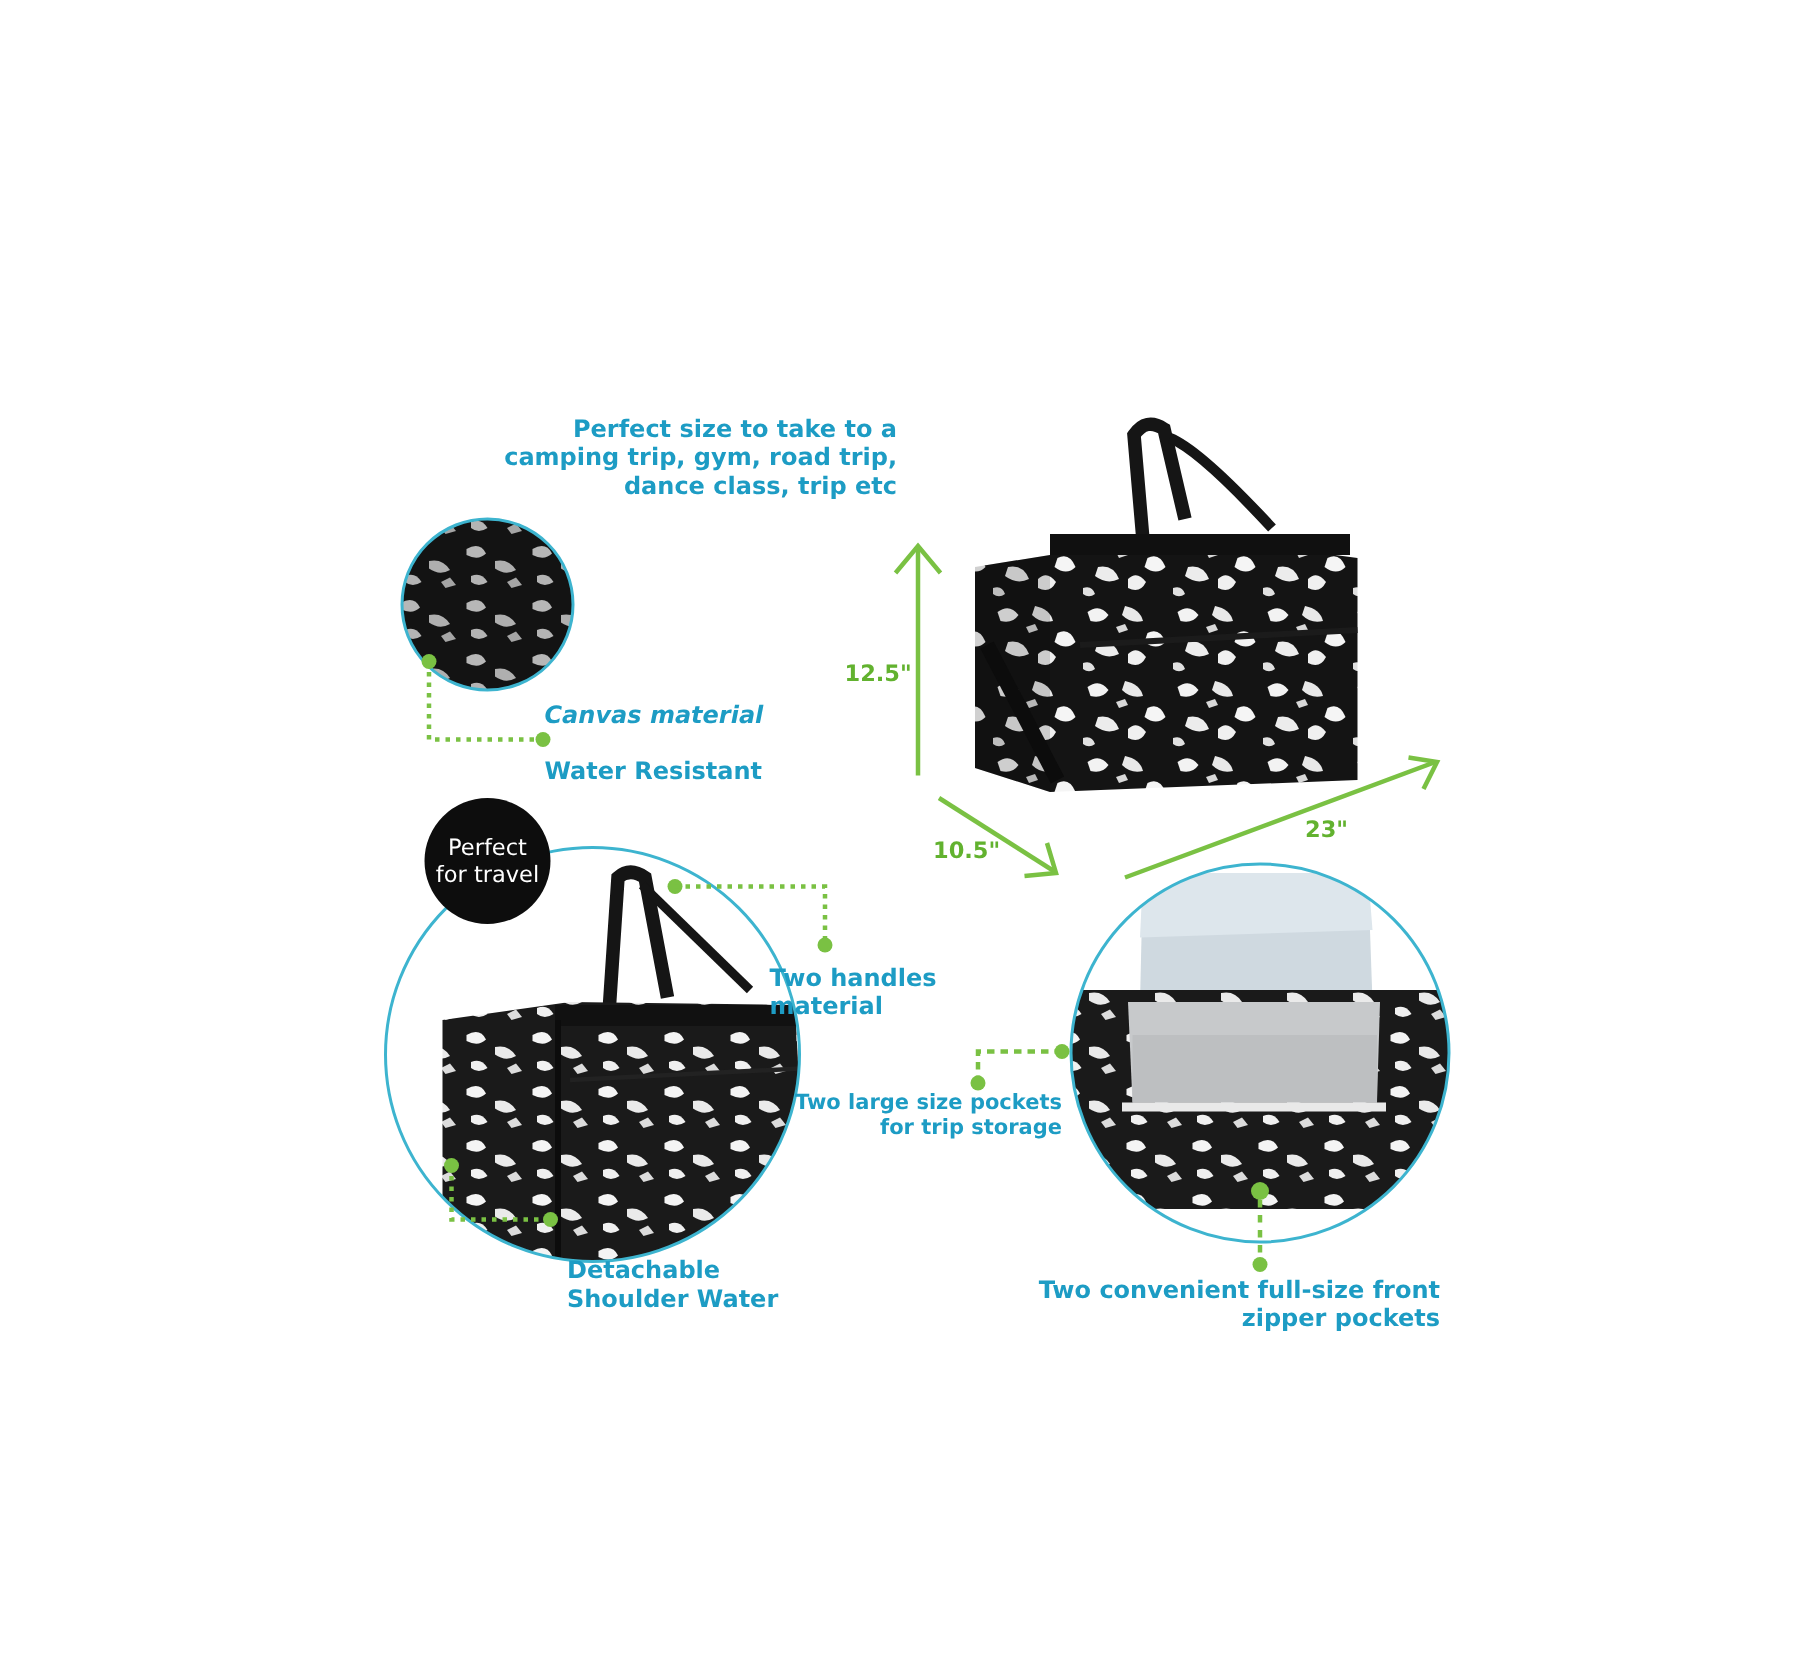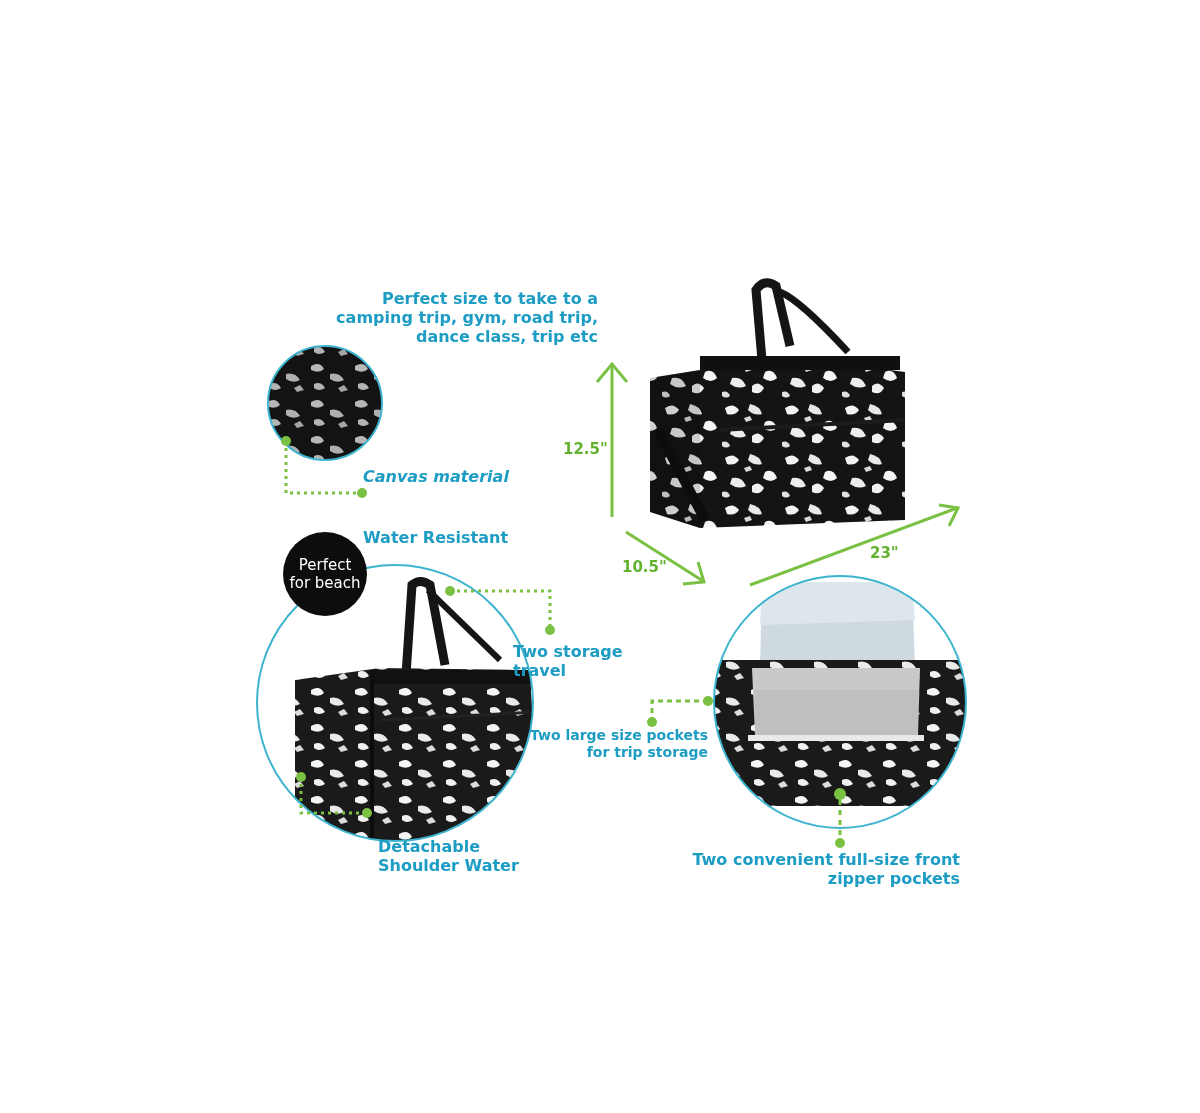--- a/index.html
+++ b/index.html
@@ -122,41 +122,41 @@
     <circle cx="652" cy="722" r="5" fill="#7ac143"></circle>
   </g>
 
   <g>
     <circle cx="840" cy="794" r="6" fill="#7ac143"></circle>
     <line x1="840" y1="800" x2="840" y2="840" stroke="#7ac143" stroke-width="3" stroke-dasharray="5,5"></line>
     <circle cx="840" cy="843" r="5" fill="#7ac143"></circle>
   </g>
 </svg>
 
-<div class="abs teal" style="left:330px; top:276px; width:268px; text-align:right; font-size:16px; line-height:19px;margin-top:13px;">
+<div class="abs teal" style="left:330px; top:276px; width:268px; text-align:right; font-size:16px; line-height:19px;">
   <div>Perfect size to take to a</div>
   <div>camping trip, gym, road trip,</div>
   <div>dance class, trip etc</div>
 </div>
 
 <div class="abs green-lbl" style="left:563px; top:440px;">12.5"</div>
 <div class="abs green-lbl" style="left:622px; top:558px;">10.5"</div>
 <div class="abs green-lbl" style="left:870px; top:544px;">23"</div>
 
 <div class="abs teal" style="left:363px; top:467px;font-style:italic;">Canvas material</div>
-<div class="abs teal" style="left:363px; top:528px;">Water Resistant</div>
+<div class="abs teal" style="left:363px; top:504px;">Water Resistant</div>
 
 <div class="badge" style="left:283px; top:532px; width:84px; height:84px;">
   <div>Perfect</div>
-  <div>for beach</div>
+  <div>for travel</div>
 </div>
 
 <div class="abs teal" style="left:513px; top:642px;">
-  <div>Two storage</div>
-  <div>travel</div>
+  <div>Two handles</div>
+  <div>material</div>
 </div>
 
 <div class="abs teal" style="left:378px; top:837px;">
   <div>Detachable</div>
   <div>Shoulder Water</div>
 </div>
 
 <div class="abs teal" style="left:520px; top:727px; width:188px; text-align:right; font-size:14px; line-height:17px;">
   <div>Two large size pockets</div>
   <div>for trip storage</div>

